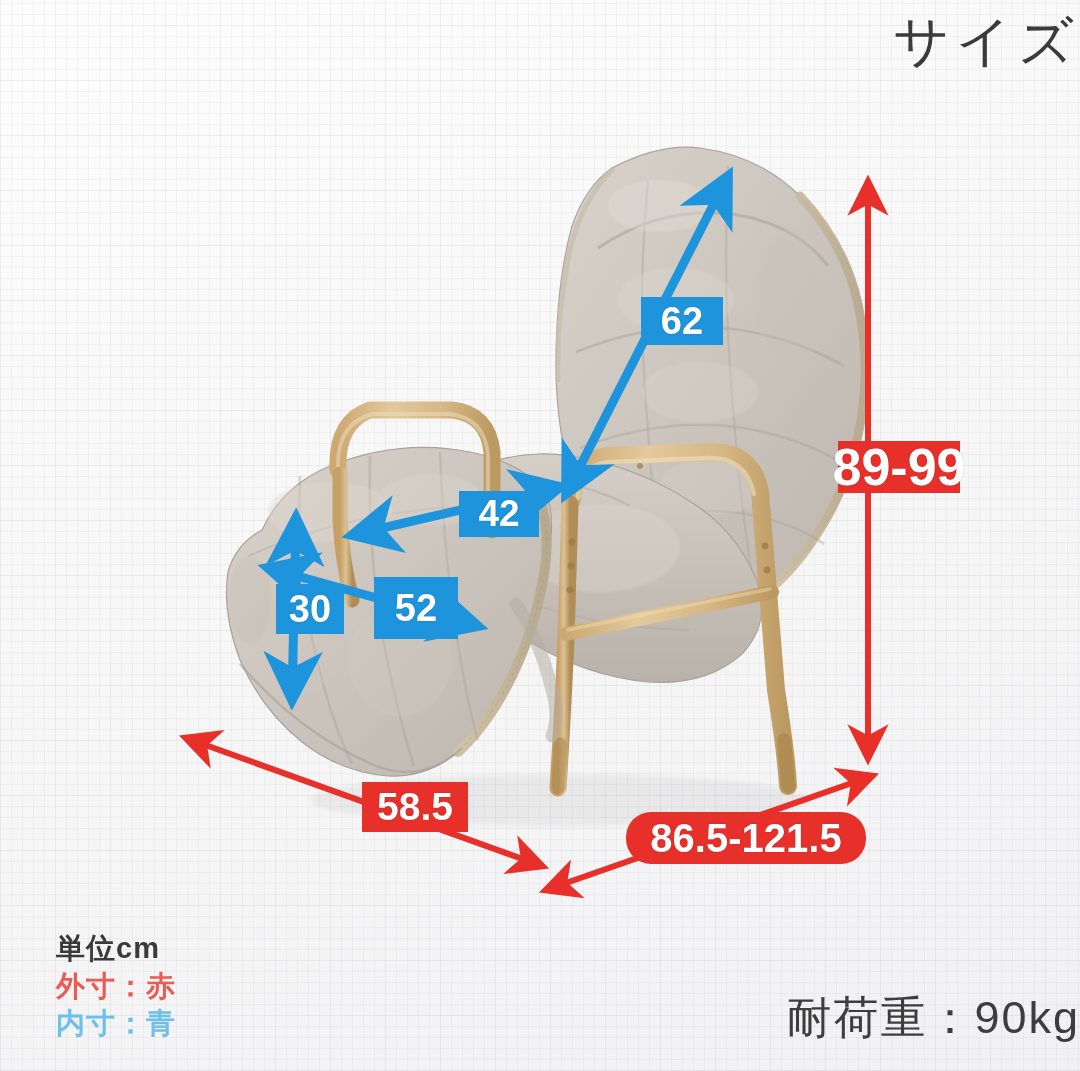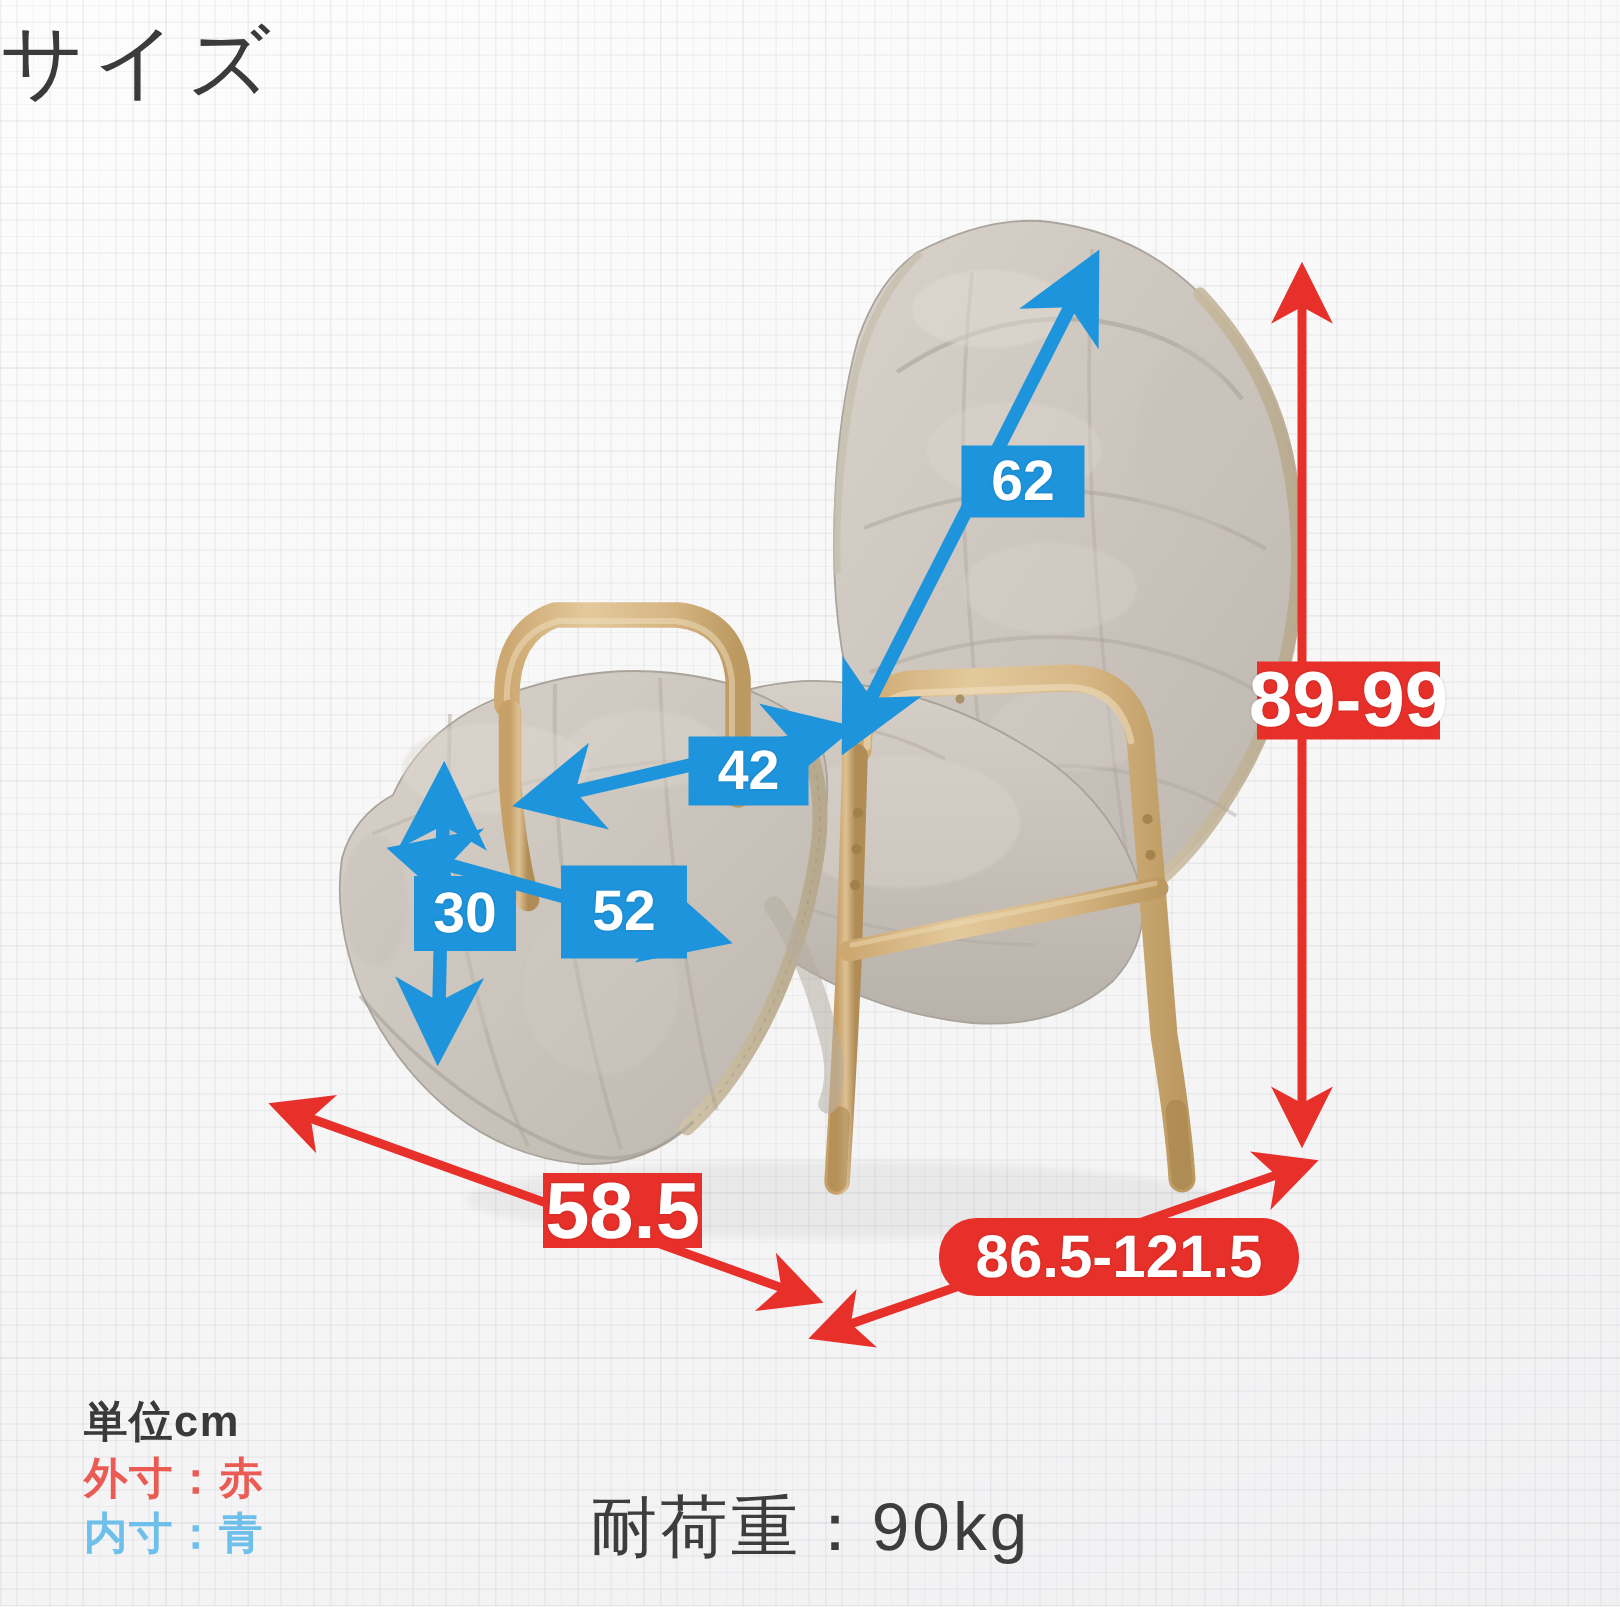--- a/index.html
+++ b/index.html
@@ -19,21 +19,21 @@
       repeating-linear-gradient(90deg, rgba(150,150,155,0.085) 0 1px, rgba(0,0,0,0) 1px 11px),
       repeating-linear-gradient(0deg, rgba(140,140,148,0.05) 0 1px, rgba(0,0,0,0) 1px 55px),
       repeating-linear-gradient(90deg, rgba(140,140,148,0.05) 0 1px, rgba(0,0,0,0) 1px 55px),
       linear-gradient(160deg,#fdfdfd 0%,#f6f6f7 55%,#f1f1f3 100%);
     overflow:hidden;
   }
 
   
   .title{
     position:absolute;left:0;top:14px;width:1080px;
-    text-align:left;
+    text-align:right;
     font-size:55px;line-height:1;
     color:#3b3b3b;
     letter-spacing:6px;
     font-weight:400;
   }
 
   
   .legend{
     position:absolute;left:56px;top:930px;
     line-height:1.30;
@@ -41,21 +41,21 @@
     font-weight:700;
     letter-spacing:1px;
   }
   .legend div{white-space:nowrap;}
   .legend .unit{color:#3a3a3a;}
   .legend .outer{color:#ea5b53;}
   .legend .inner{color:#6ec0ea;}
 
   .capacity{
     position:absolute;left:0;top:995px;width:1080px;
-    text-align:center;
+    text-align:right;
     font-size:45px;line-height:1;
     color:#3d3d3d;
     letter-spacing:2px;
   }
 
   
   svg.canvas{position:absolute;left:0;top:0;width:1080px;height:1071px;}
 
   
   .chip{
@@ -230,21 +230,21 @@
       <line x1="296" y1="518" x2="292" y2="700" stroke="#1d94dc" stroke-width="9" marker-start="url(#bh)" marker-end="url(#bh)"></line>
 
       <line x1="268" y1="568" x2="478" y2="626" stroke="#1d94dc" stroke-width="9" marker-start="url(#bh)" marker-end="url(#bh)"></line>
     </g>
   </svg>
 
   <div class="chip red" style="left:800px;top:441px;width:122px;height:52px;font-size:52px;">89-99</div>
 
   <div class="chip red" style="left:588px;top:812px;width:240px;height:52px;font-size:40px;border-radius:25px;">86.5-121.5</div>
 
-  <div class="chip red" style="left:324px;top:782px;width:106px;height:50px;font-size:53px;">58.5</div>
+  <div class="chip red" style="left:324px;top:782px;width:106px;height:50px;font-size:39px;">58.5</div>
 
   <div class="chip blue" style="left:603px;top:297px;width:82px;height:48px;font-size:38px;">62</div>
 
   <div class="chip blue" style="left:421px;top:491px;width:80px;height:46px;font-size:37px;">42</div>
 
   <div class="chip blue" style="left:238px;top:584px;width:68px;height:50px;font-size:38px;">30</div>
 
   <div class="chip blue" style="left:336px;top:577px;width:84px;height:62px;font-size:38px;">52</div>
 
   <div class="legend">

